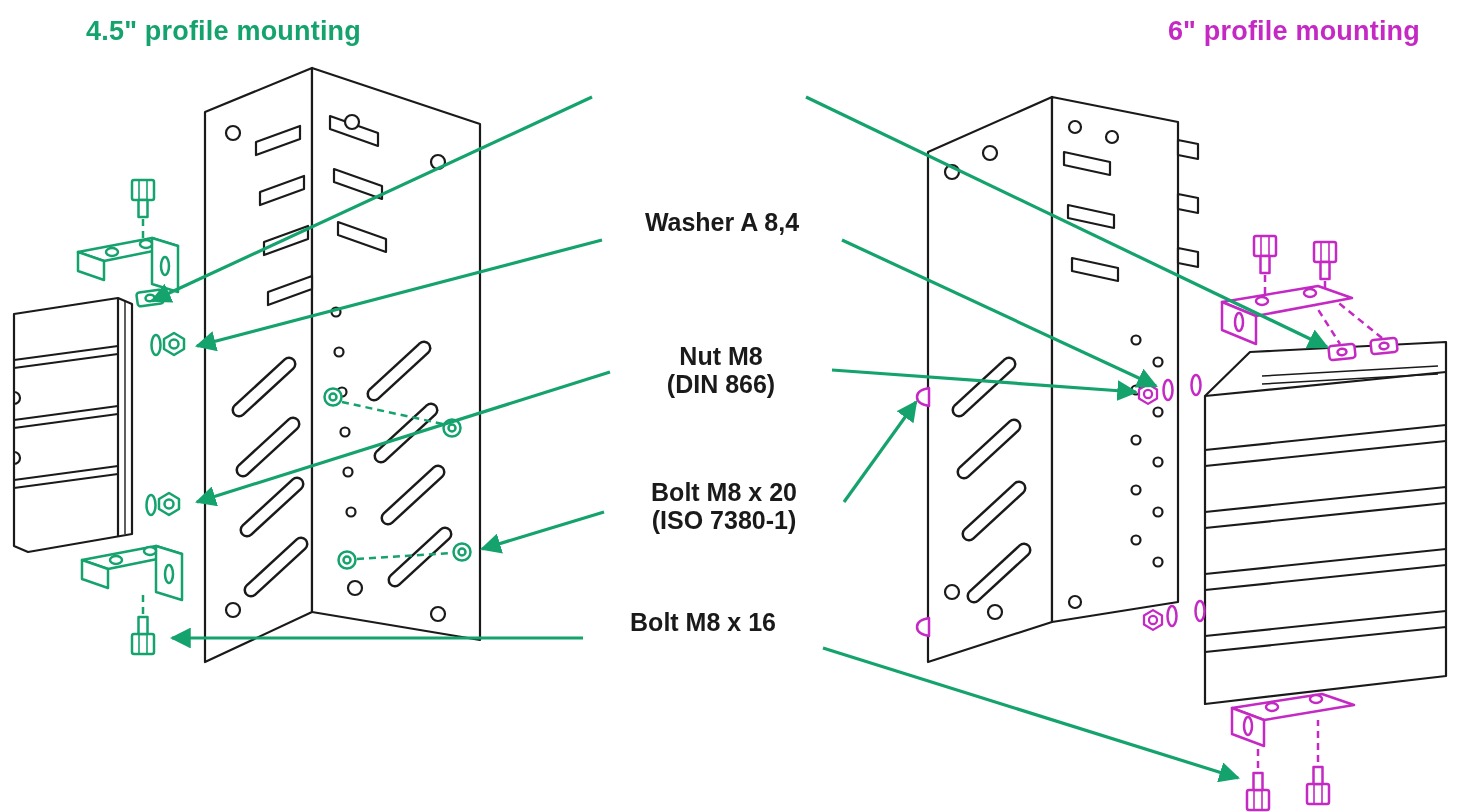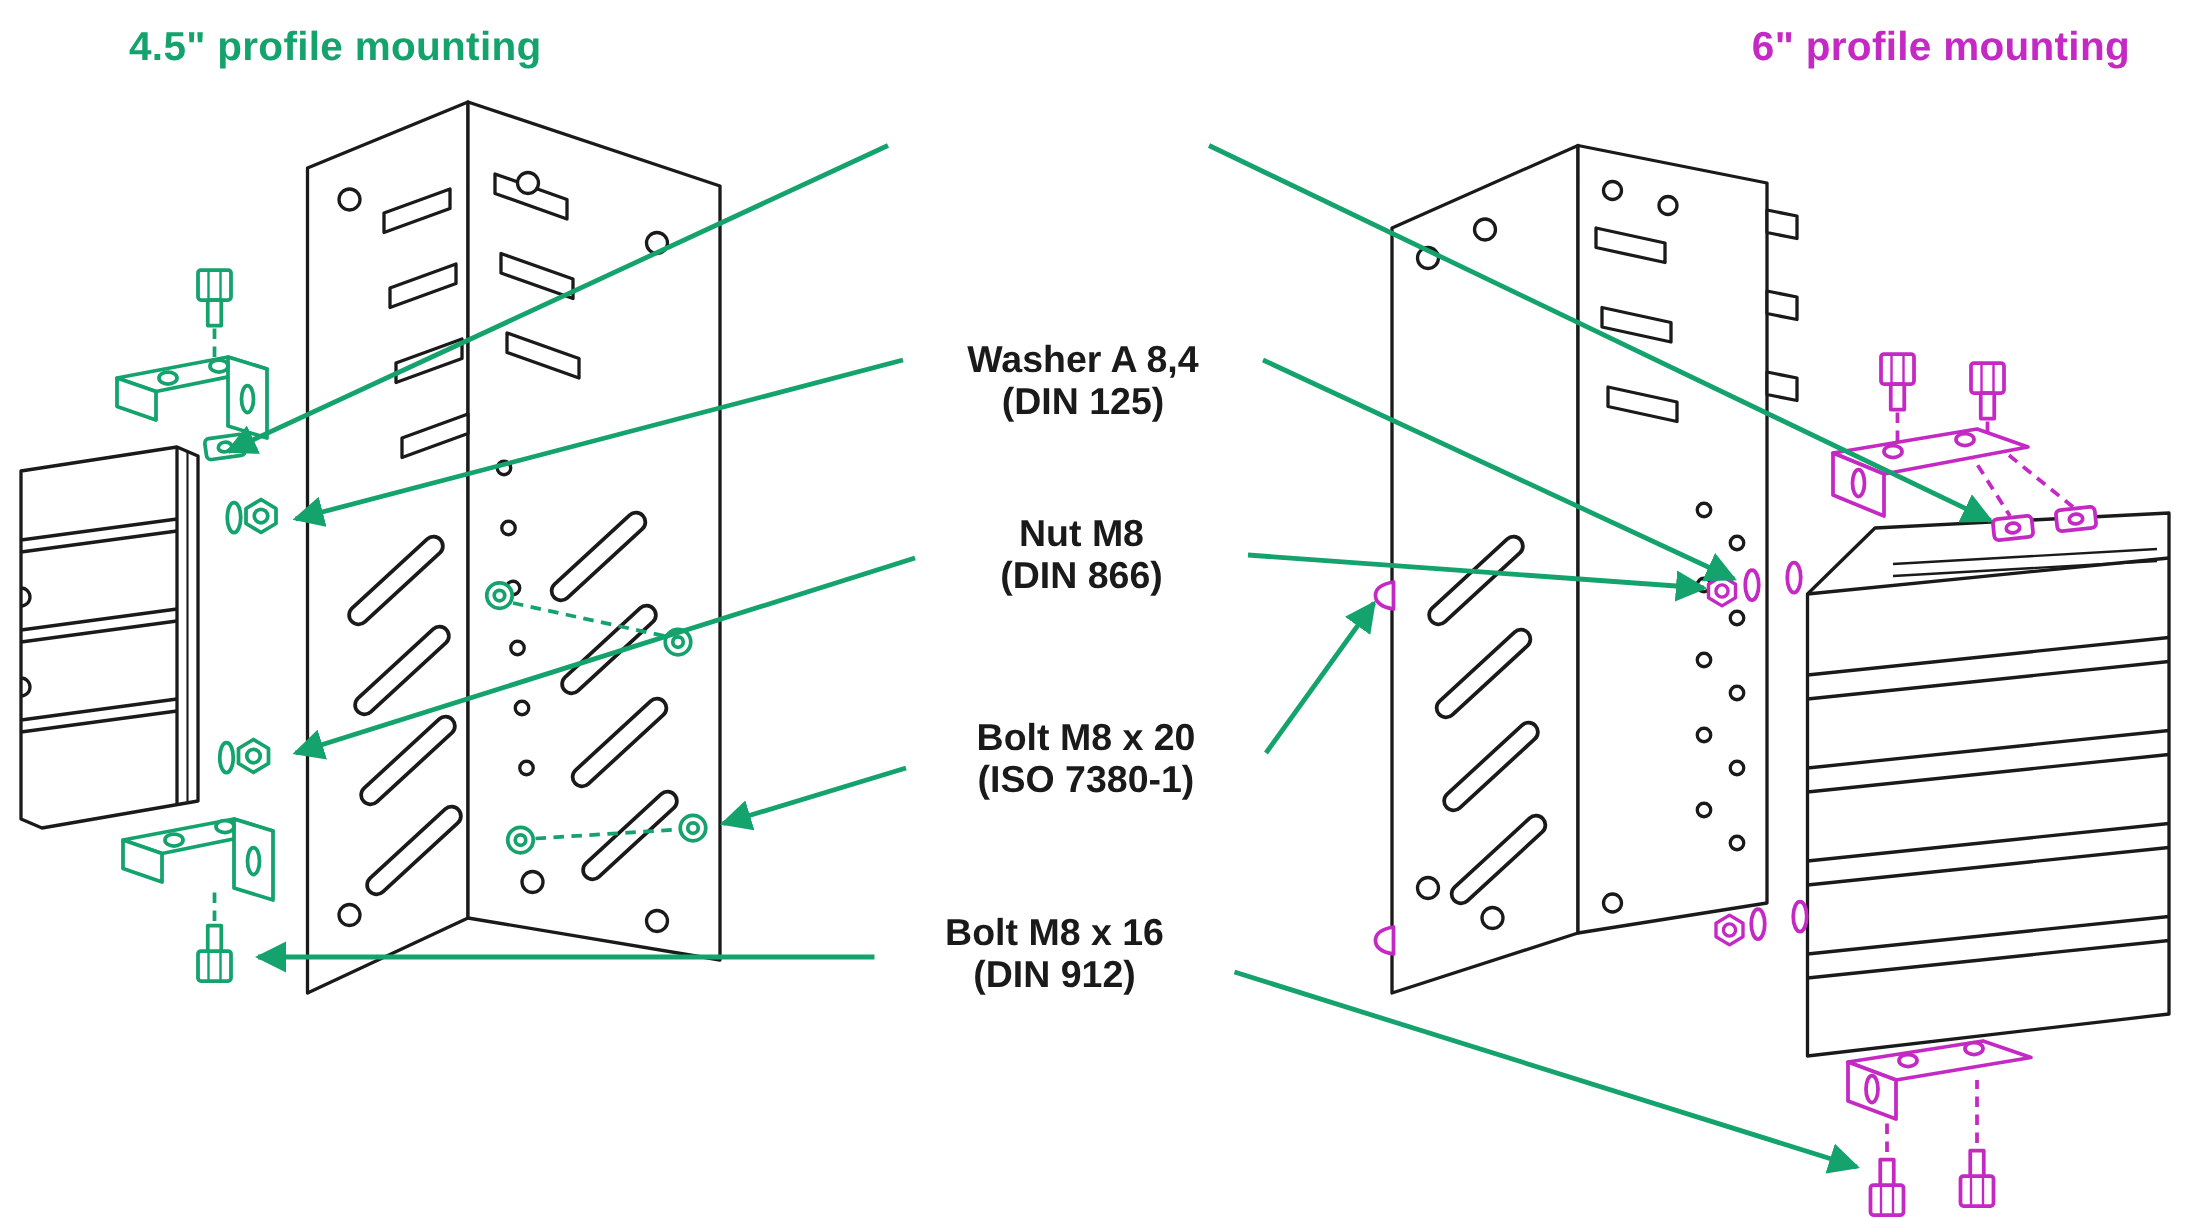--- a/index.html
+++ b/index.html
@@ -286,33 +286,31 @@
       <path d="M844,502 L916,402" marker-end="url(#arrow)"></path>
       <path d="M583,638 L172,638" marker-end="url(#arrow)"></path>
       <path d="M823,648 L1238,778" marker-end="url(#arrow)"></path>
     </g>
   </svg>
 
   <div class="title title-left">4.5" profile mounting</div>
   <div class="title title-right">6" profile mounting</div>
 
 
-  <div class="callout" style="left:606px;top:226px;width:232px">
+  <div class="callout" style="left:606px;top:208px;width:232px">
     <div>Washer A 8,4</div>
-    <div>(DIN 125)</div>
   </div>
 
   <div class="callout" style="left:614px;top:342px;width:214px">
     <div>Nut M8</div>
     <div>(DIN 866)</div>
   </div>
 
   <div class="callout" style="left:608px;top:478px;width:232px">
     <div>Bolt M8 x 20</div>
     <div>(ISO 7380-1)</div>
   </div>
 
   <div class="callout" style="left:587px;top:608px;width:232px">
     <div>Bolt M8 x 16</div>
-    <div>(DIN 912)</div>
   </div>
 
 </div>
 
 </body></html>

